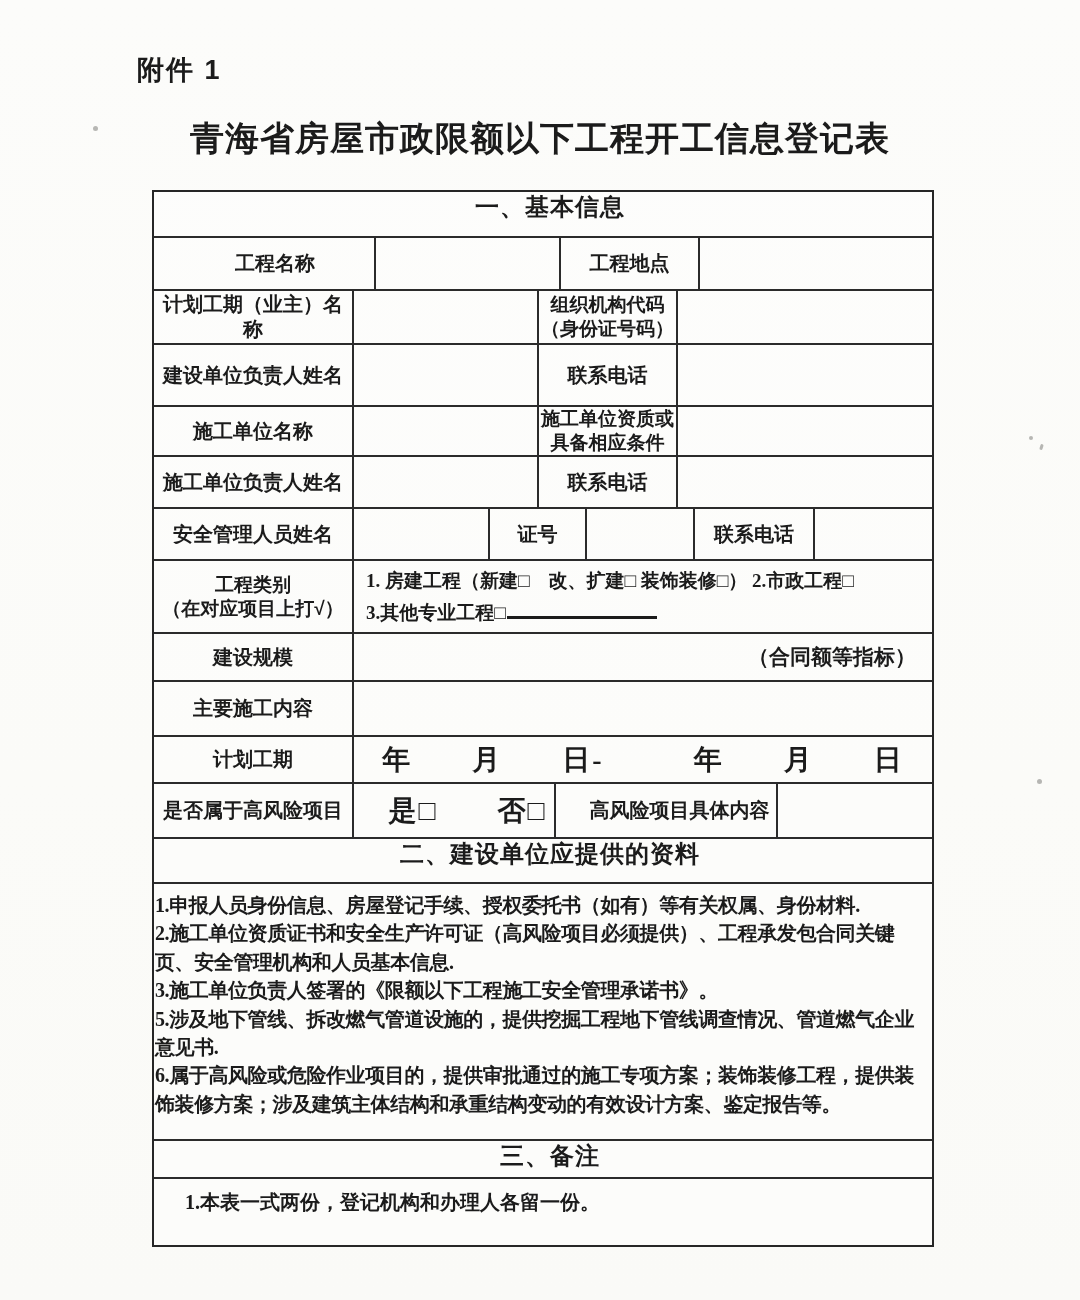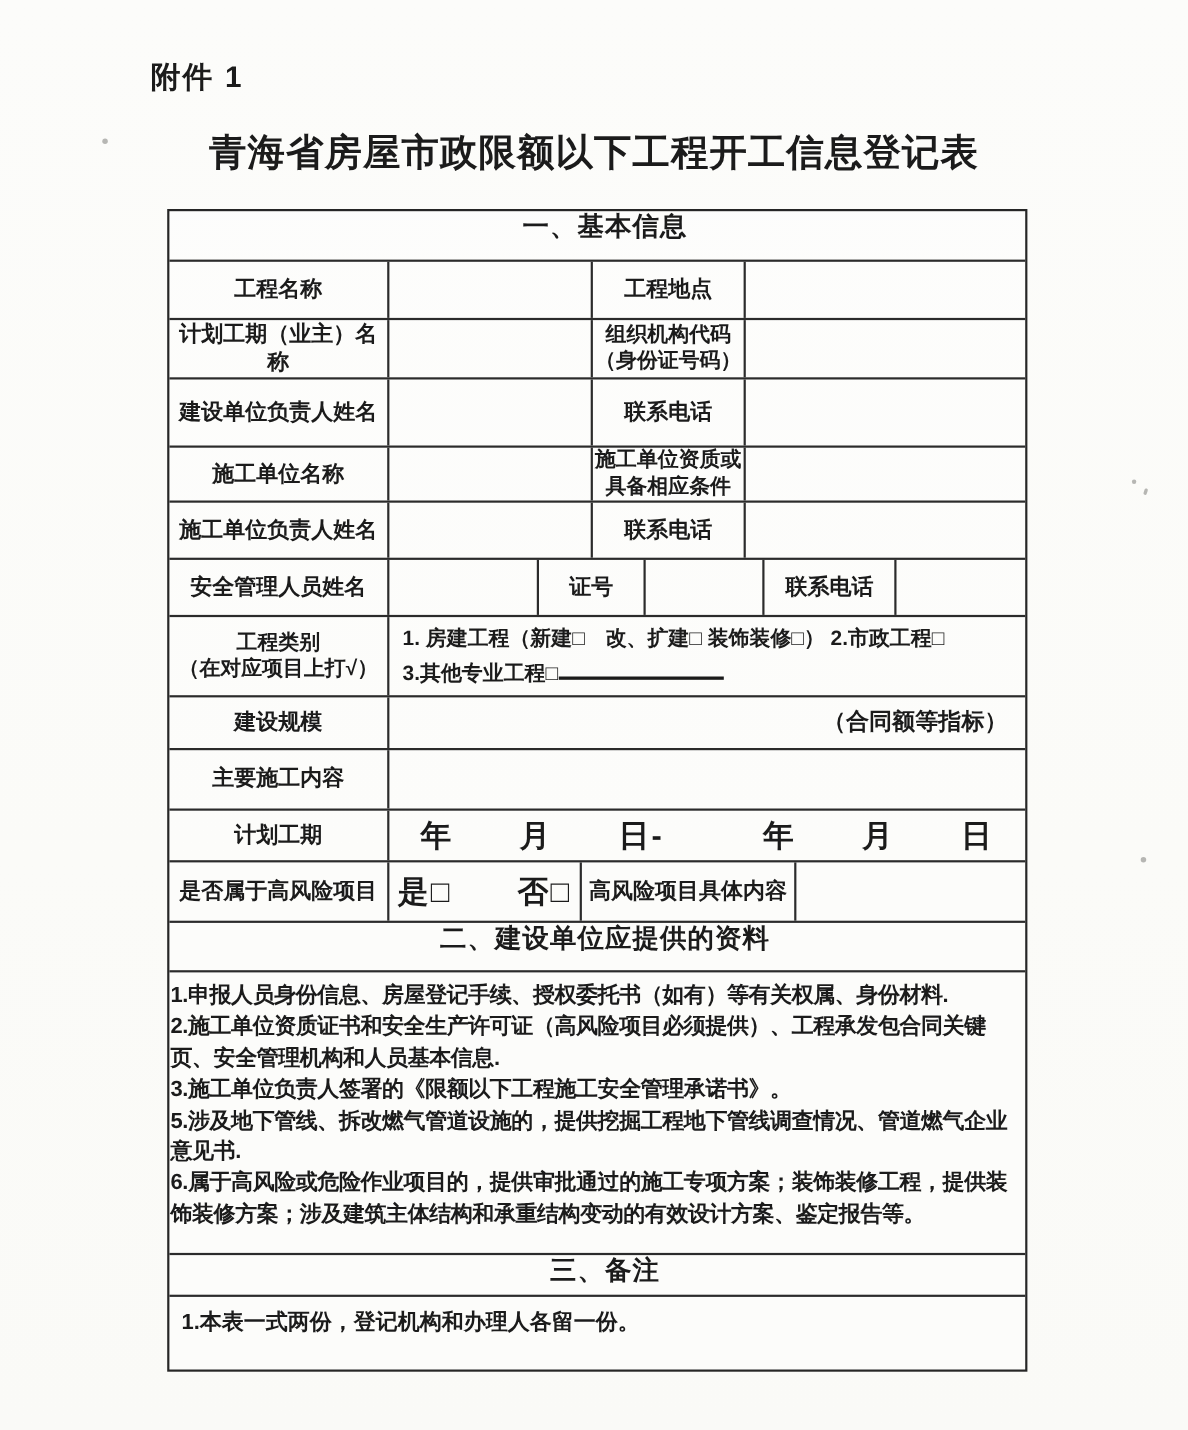--- a/index.html
+++ b/index.html
@@ -21,36 +21,36 @@
     position:absolute;left:0;top:116px;width:100%;
     text-align:center;font-size:34px;font-weight:800;letter-spacing:1px;
   }
 
   .form{
     position:absolute;left:152px;top:190px;width:782px;
     border:2px solid #262626;box-sizing:border-box;
     background:rgba(255,255,255,.35);
   }
   .row{display:flex;border-bottom:2px solid #2b2b2b;box-sizing:border-box;align-items:stretch;}
-  .row.last{border-bottom:none;}
+  .row.last{border-bottom:none;padding-left:20px;}
   .cell{
     border-right:2px solid #2b2b2b;box-sizing:border-box;
     display:flex;flex-direction:column;align-items:center;justify-content:center;
     text-align:center;font-weight:700;font-size:20px;line-height:1.25;
     overflow:hidden;
   }
   .cell.endc{border-right:none;}
-  .cell.flex1{flex:1 1 auto;}
+  .cell.flex1{flex:1 1 auto;font-family:Liberation Serif, serif;}
   .w200{flex:0 0 200px;} .w185{flex:0 0 185px;} .w139{flex:0 0 139px;}
   .w136{flex:0 0 136px;} .w97{flex:0 0 97px;} .w108{flex:0 0 108px;} .w120{flex:0 0 120px;}
   .w175{flex:0 0 175px;} .w195{flex:0 0 195px;}
 
-  .h46{height:46px;} .h53{height:53px;} .h54{height:54px;} .h51{height:62px;}
+  .h46{height:46px;} .h53{height:53px;padding-left:22px;} .h54{height:54px;} .h51{height:62px;}
   .h50{height:50px;} .h52{height:52px;} .h73{height:73px;} .h48{height:48px;}
-  .h55{height:55px;} .h47{height:47px;} .h45{height:45px;} .h257{height:257px;}
+  .h55{height:55px;gap:27px;} .h47{height:47px;} .h45{height:45px;} .h257{height:257px;}
   .h38{height:38px;} .h66{height:66px;}
 
   .sec-header{
     font-size:24px;font-weight:800;letter-spacing:1px;
     display:flex;align-items:center;justify-content:flex-start;
     padding:0 0 0 14px;box-sizing:border-box;
   }
   .small-label{font-size:19px;}
   .content-cell{
     align-items:flex-start;justify-content:center;text-align:left;

